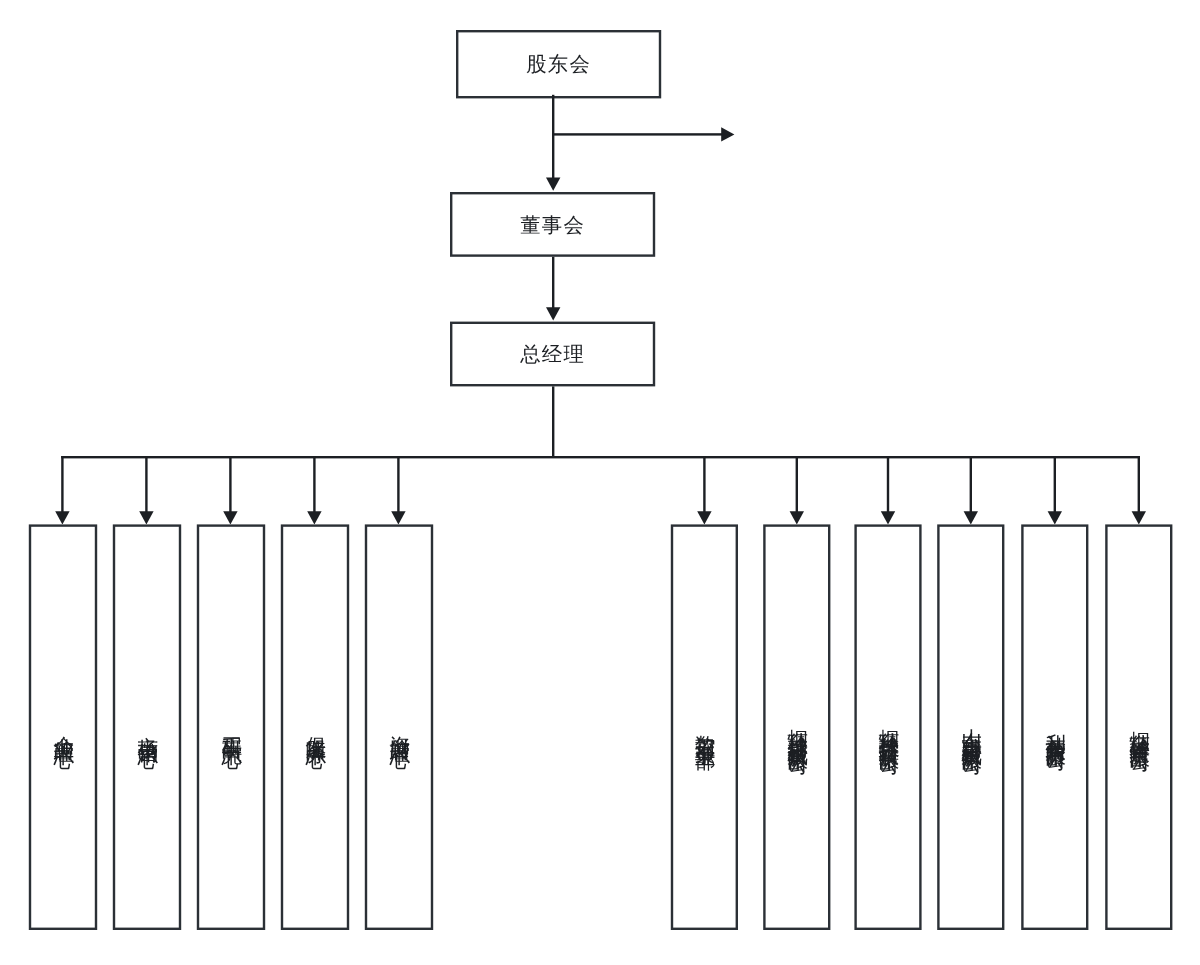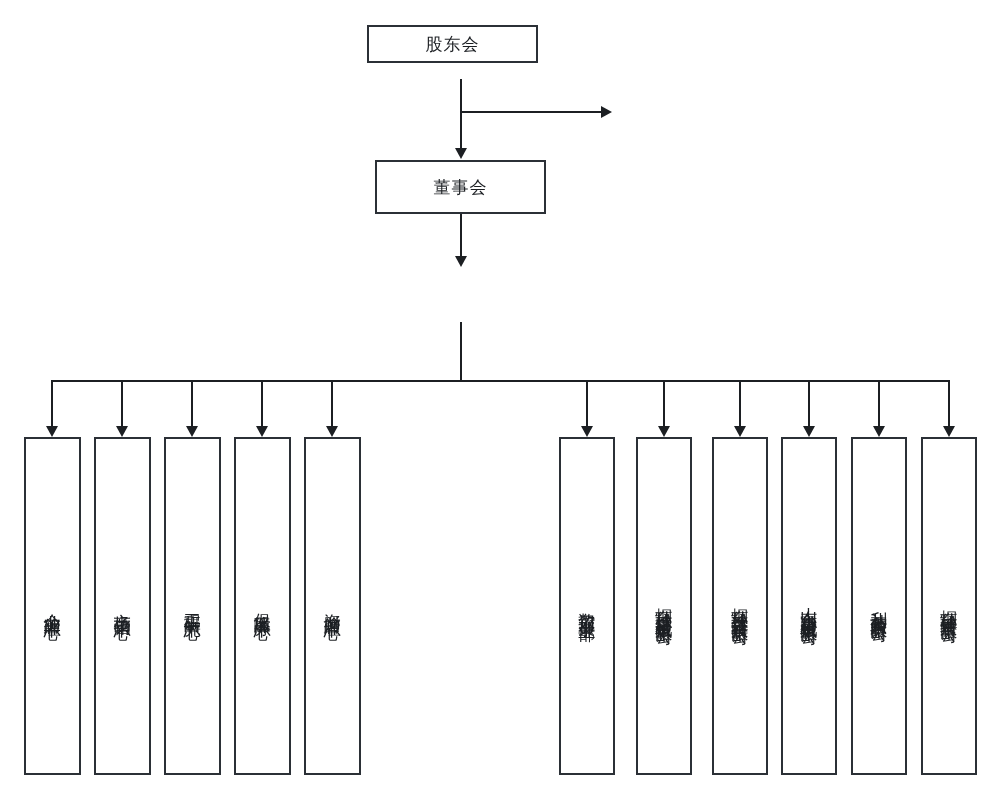--- a/index.html
+++ b/index.html
@@ -67,29 +67,32 @@
     border-top: 6px solid transparent;
     border-bottom: 6px solid transparent;
     border-left: 11px solid #1c1f23;
   }
 </style>
 </head>
 <body>
 
 <div id="chart-root">
 
-  <div class="node top" style="left:367px; top:25px; width:171px; height:38px;text-align:center;">
+  <div class="node top" style="left:380px; top:25px; width:171px; height:57px;text-align:center;">
     <span>股东会</span>
   </div>
 
 
   <div class="node top" style="left:375px; top:160px; width:171px; height:54px;">
     <span>董事会</span>
   </div>
 
+  <div class="node top" style="left:375px; top:268px; width:171px; height:54px;">
+    <span>总经理</span>
+  </div>
 
   <div class="conn vline" style="left:460px; top:79px; height:70px;"></div>
   <div class="arrow-down" style="left:455px; top:148px;"></div>
 
   <div class="conn hline" style="left:460px; top:111px; width:142px;"></div>
   <div class="arrow-right" style="left:601px; top:106px;"></div>
 
   <div class="conn vline" style="left:460px; top:214px; height:43px;"></div>
   <div class="arrow-down" style="left:455px; top:256px;"></div>
 

